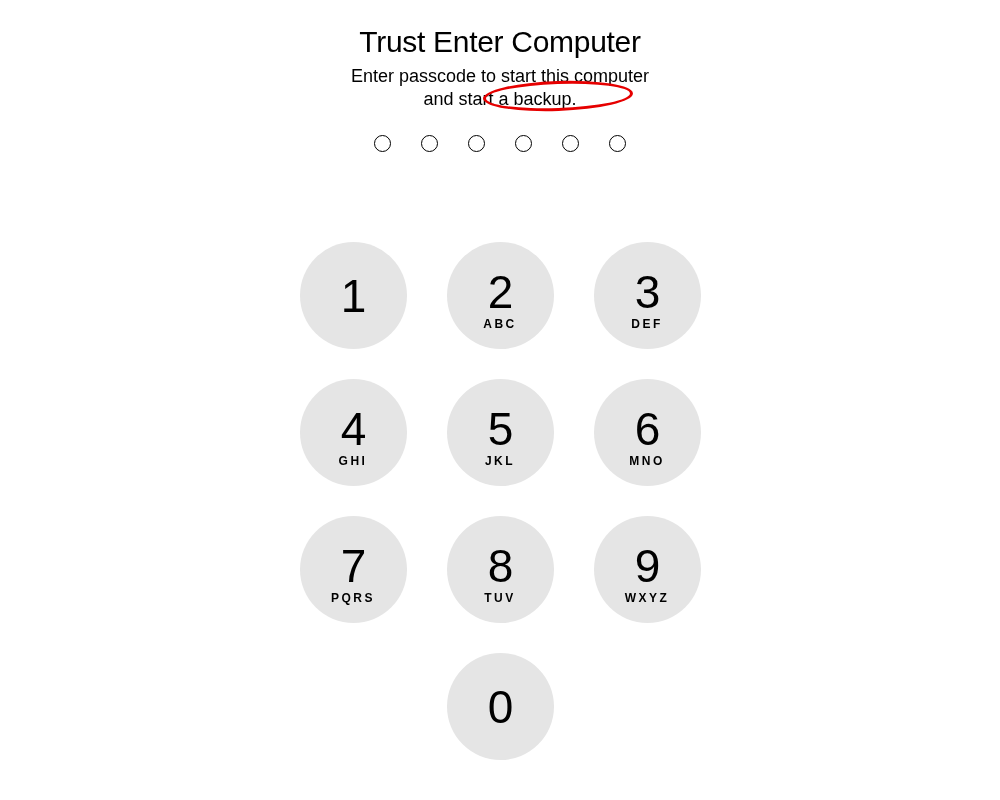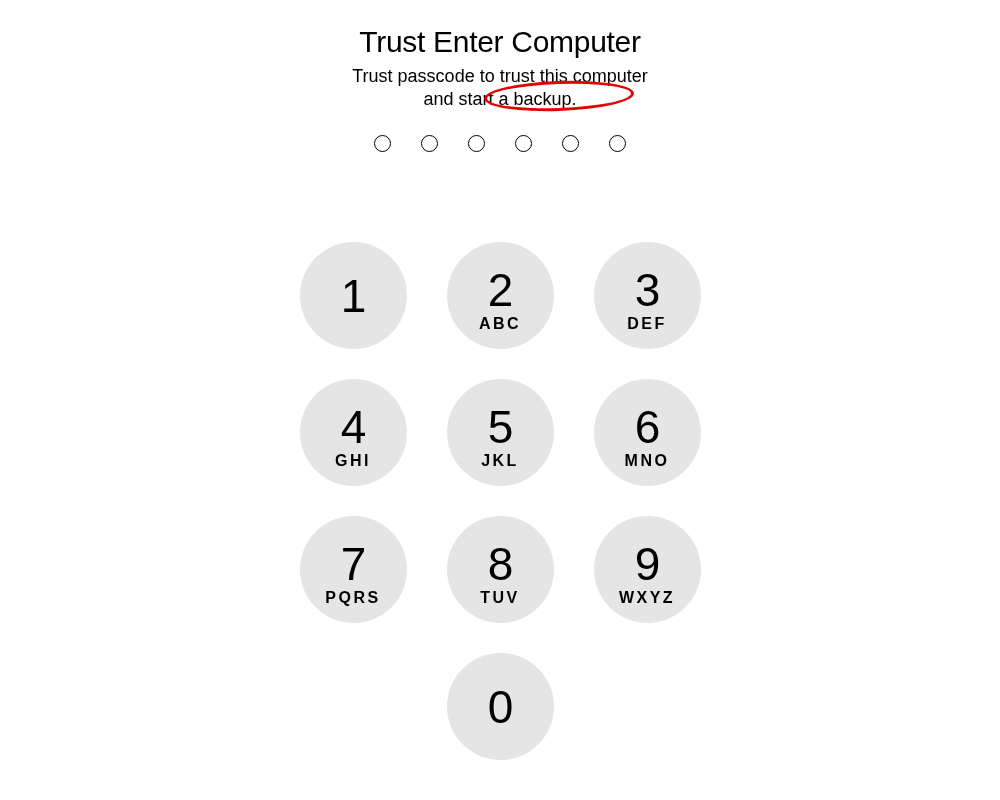--- a/index.html
+++ b/index.html
@@ -79,21 +79,21 @@
       padding: 0;
     }
     .key-number {
       font-size: 46px;
       font-weight: 400;
       color: #000;
       line-height: 1;
       letter-spacing: -1px;
     }
     .key-letters {
-      font-size: 16px;
+      font-size: 12px;
       font-weight: 600;
       color: #000;
       letter-spacing: 2.5px;
       margin-top: 2px;
     }
     .key-0 {
       grid-column: 2;
     }
     .key-no-letters .key-number {
       margin-top: 0;
@@ -102,21 +102,21 @@
       padding-top: 8px;
     }
   </style>
 </head>
 <body>
 
 <h1 class="title">Trust Enter Computer</h1>
 
 <div class="subtitle-container">
   <p class="subtitle">
-    <span>Trust passcode to trust this computer</span><br>
+    <span>Enter passcode to start this computer</span><br>
     <span>and start a backup.</span>
   </p>
   <div class="annotation-circle"></div>
 </div>
 
 <div class="passcode-dots">
   <div class="passcode-dot"></div>
   <div class="passcode-dot"></div>
   <div class="passcode-dot"></div>
   <div class="passcode-dot"></div>

